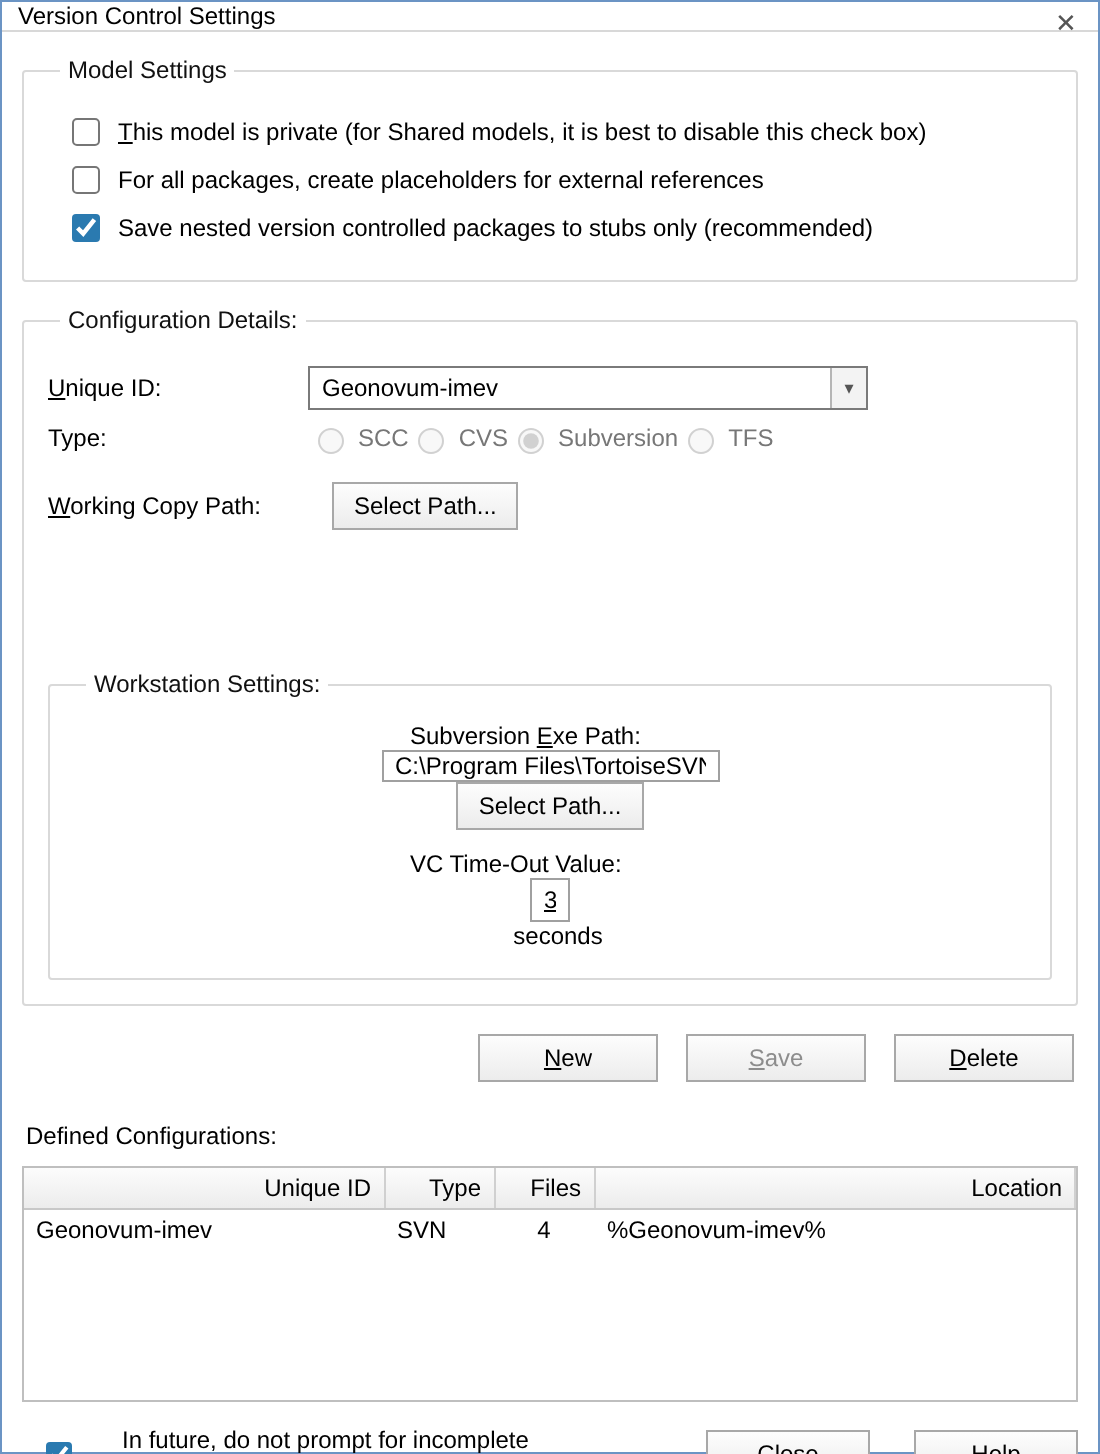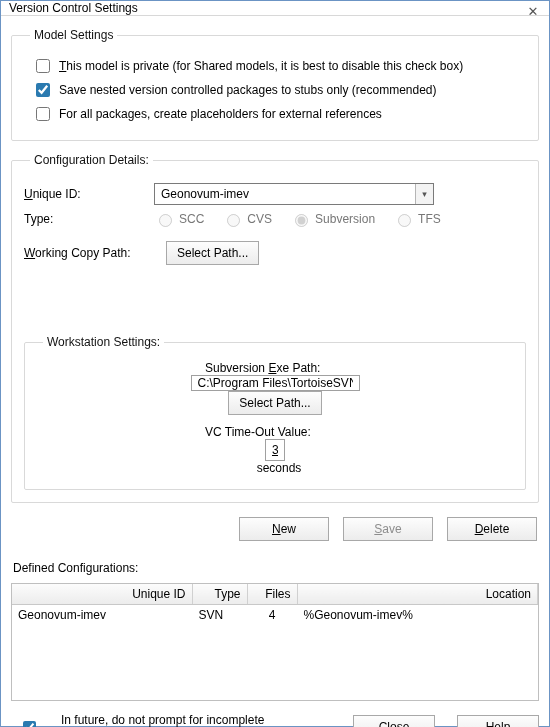--- a/index.html
+++ b/index.html
@@ -103,21 +103,20 @@
     position: absolute;
     right: 0; top: 0;
     width: 18px; height: 100%;
     border-left: 1px solid #b5b5b5;
     display: flex; align-items: center; justify-content: center;
     font-size: 9px; color: #555;
     background: #f3f3f3;
   }
   .radio-row {
     display: flex;
-    gap: 18px;
     align-items: center;
   }
   .radio-row label { display: flex; align-items: center; gap: 4px; color: #777; }
   .radio-row input[type=radio] {
     width: 13px; height: 13px;
     accent-color: #6a6a6a;
   }
   input.textfield {
     height: 22px;
     border: 1px solid #a0a0a0;
@@ -211,26 +210,26 @@
     <fieldset class="group">
       <legend>Model Settings</legend>
 
       <div class="chk-row">
         <input type="checkbox" id="chk-private" style="">
         <label for="chk-private">
           <span class="u">T</span><span id="p1">his model is private (for Shared models, it is best to disable this check box)</span>
         </label>
       </div>
       <div class="chk-row">
+        <input type="checkbox" id="chk-ph" style="">
+        <label for="chk-ph">For all packages, create placeholders for external references</label>
+      </div>
+      <div class="chk-row">
         <input type="checkbox" id="chk-stubs" checked="" style="">
         <label for="chk-stubs">Save nested version controlled packages to stubs only (recommended)</label>
-      </div>
-      <div class="chk-row">
-        <input type="checkbox" id="chk-ph" style="">
-        <label for="chk-ph">For all packages, create placeholders for external references</label>
       </div>
     </fieldset>
 
     <fieldset class="group config-fs">
       <legend>Configuration Details:</legend>
 
       <div class="form-row">
         <span class="lbl"><span class="u">U</span>nique ID:</span>
         <div class="combo">
           <span>Geonovum-imev</span>

